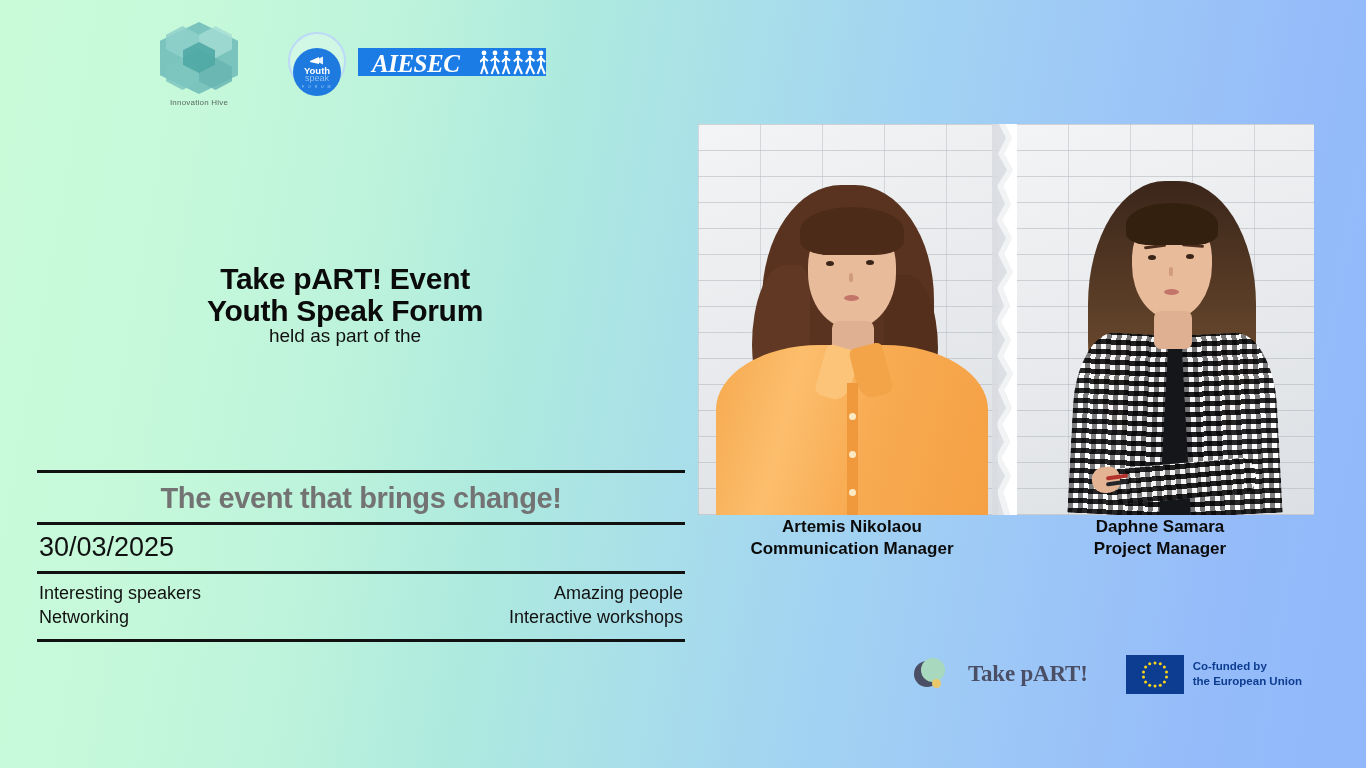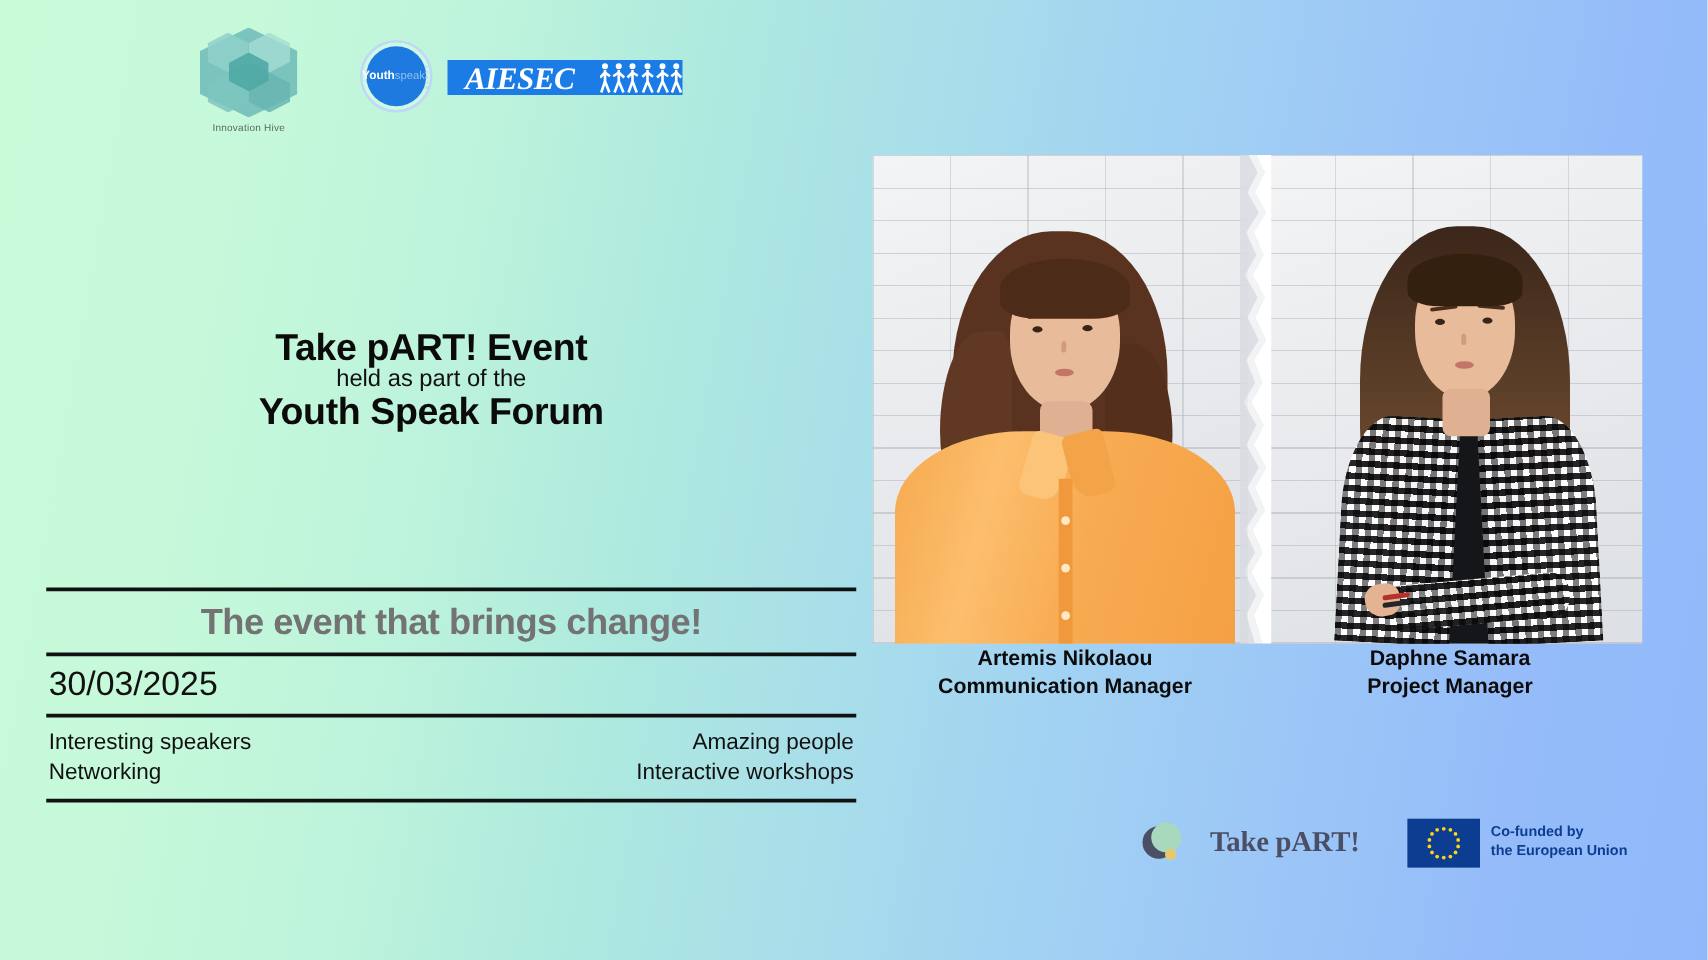--- a/index.html
+++ b/index.html
@@ -44,23 +44,23 @@
     text-align:center; font-size:8px; color:#5a6a63; letter-spacing:.2px;
   }
 
   
   #ys-logo { position:absolute; left:288px; top:32px; width:58px; height:58px; }
   #ys-ring {
     position:absolute; left:0; top:0; width:58px; height:58px;
     border-radius:50%; border:2px solid #bcd9f7; background:rgba(255,255,255,.25);
   }
   #ys-disc {
-    position:absolute; left:5px; top:5px; width:48px; height:48px;
+    position:absolute; left:5px; top:16px; width:48px; height:48px;
     border-radius:50%; background:#1f7ae0;
-    display:flex; flex-direction:row; align-items:center; justify-content:center;
+    display:flex; flex-direction:column; align-items:center; justify-content:center;
   }
   #ys-mega { width:16px; height:9px; margin-bottom:1px; }
   #ys-l1 { font-size:9.5px; font-weight:bold; color:#fff; line-height:1; }
   #ys-l2 { font-size:9px; color:#8fc2f2; line-height:1; margin-top:-1px; }
   #ys-l3 { font-size:3.6px; color:#9ecdf5; letter-spacing:1.4px; margin-top:1.5px; }
 
   
   #aiesec-logo { position:absolute; left:358px; top:48px; width:188px; height:30px; }
   #aiesec-bar {
     position:absolute; left:0; top:0; width:188px; height:28px; background:#1b7ce6;
@@ -289,22 +289,22 @@
           <circle cx="4" cy="4" r="2.4"></circle>
           <path d="M4 7 L4 16 M4 16 L0.6 25 M4 16 L7.8 25 M4 9 L0 12 M4 9 L8 13" stroke="#ffffff" stroke-width="2.1" fill="none"></path>
         </g>
       </g>
     </svg>
   </div>
 </div>
 
 <div id="headline">
   <div id="hl-1">Take pART! Event</div>
+  <div id="hl-3">Youth Speak Forum</div>
   <div id="hl-2">held as part of the</div>
-  <div id="hl-3">Youth Speak Forum</div>
 </div>
 
 <div id="info-panel">
   <div class="rule"></div>
 
   <div id="tagline">The event that brings change!</div>
 
   <div class="rule"></div>
 
   <div id="venue-row">

